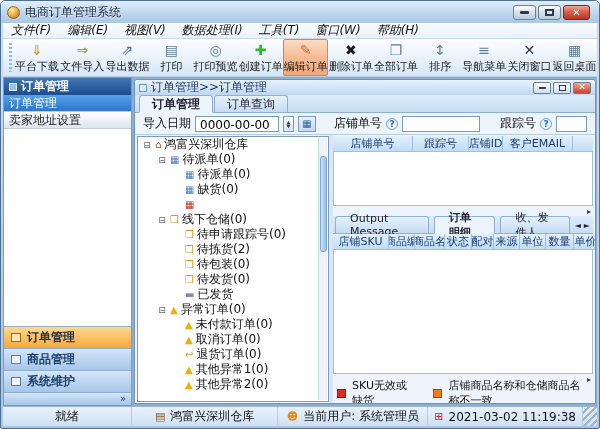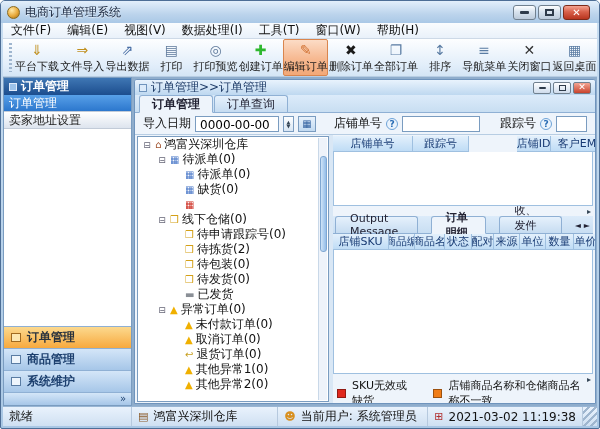--- a/index.html
+++ b/index.html
@@ -24,21 +24,21 @@
     display:flex; align-items:center; justify-content:center; }
   .wbtn.close { width:27px; background:linear-gradient(#f4a492,#d8604a 45%,#b8351f);
     border-color:#7c2a1a; }
   .glyph-min { width:9px; height:3px; background:#2e3b4a; border-radius:1px; }
   .glyph-max { width:9px; height:7px; border:2px solid #2e3b4a; }
   .glyph-close { color:#fff; font-size:10px; font-weight:bold; line-height:1; }
 
   
   .menubar { position:absolute; top:22px; left:2px; right:2px; height:16px;
     display:flex; align-items:center;
-    background:linear-gradient(#fafcfe,#e9f1fa); border-bottom:1px solid #cdd9e7; }
+    background:linear-gradient(#fafcfe,#e9f1fa); border-bottom:1px solid #cdd9e7;font-style:italic; }
   .mitem { padding:0 8px; color:#111; cursor:default; white-space:nowrap; }
 
   
   .toolbar { position:absolute; top:38px; left:2px; right:2px; height:38px;
     display:flex; align-items:stretch; padding-left:6px;
     background:linear-gradient(#fdfeff,#e2eefa 70%,#d4e5f5);
     border-bottom:1px solid #b7cde3; }
   .toolbar::before { content:""; width:3px; margin:4px 3px 4px 0;
     background:repeating-linear-gradient(#9fb6cf 0 2px,transparent 2px 4px); }
   .tbtn { min-width:43px; padding:2px 3px 1px; display:flex; flex-direction:column;
@@ -140,40 +140,40 @@
     background:linear-gradient(#e3f0fc,#bfdcf5); border-right:1px solid #9fc0e0;
     border-bottom:1px solid #9fc0e0; color:#173a73; font-size:11px;
     overflow:hidden; white-space:nowrap; flex:none; }
   .gbody { background:#fff; border:1px solid #9fc0e0; border-top:none;
     position:relative; }
   .orders-body { height:54px; flex:none; }
   .hstrip { height:10px; flex:none; background:#eef4fb; display:flex;
     justify-content:flex-end; align-items:center; padding-right:2px;
     font-size:8px; color:#345; }
 
-  .dtabs { height:18px; flex:none; display:flex; align-items:flex-end; gap:13px;
+  .dtabs { height:18px; flex:none; display:flex; align-items:flex-end; gap:5px;
     background:linear-gradient(#dcebfa,#c8def2); border-bottom:1px solid #8fb0d4;
     padding-left:2px; }
   .dtabs .tab { padding:0 14px; font-size:11px; }
   .tab-arrows { margin-left:auto; display:flex; gap:3px; align-items:center;
     padding:0 3px 3px 0; font-size:8px; color:#223; }
 
   .detail-body { flex:1; min-height:0; }
   .legend { height:18px; flex:none; display:flex; align-items:center; gap:6px;
     padding:0 4px; background:#eef4fb; font-size:11px; color:#111; }
   .lsw { width:9px; height:9px; flex:none; border:1px solid rgba(0,0,0,.35); }
   .legend .lg2 { margin-left:14px; }
 
   
   .statusbar { position:absolute; left:2px; right:2px; bottom:2px; height:20px;
     display:flex; align-items:center;
     background:linear-gradient(#e9f2fc,#cfe0f2); border-top:1px solid #98b5d4;
     color:#111; }
   .seg { display:flex; align-items:center; gap:5px; padding:0 6px; height:100%;
-    border-right:1px solid #b6c9de; white-space:nowrap; }
+    border-right:1px solid #b6c9de; white-space:nowrap;justify-content:center; }
   .seg.ready { width:129px; flex:none; }
   .seg.wh { flex:1; }
   .sicon { font-size:11px; line-height:1; }
   .grip { width:14px; height:100%; border-right:none; background:
     repeating-linear-gradient(135deg,transparent 0 3px,#9fb6cf 3px 5px); flex:none; }
 </style>
 </head>
 <body>
 
 <div class="window">
@@ -418,21 +418,21 @@
             <div class="vscroll">
               <div class="vthumb"></div>
             </div>
           </div>
           <div class="splitter"></div>
 
           <div class="rightpane">
             <div class="gridhead" id="ordershead">
                 <div class="gcell" style="width: 80px;">店铺单号</div>
                 <div class="gcell" style="width: 56px;">跟踪号</div>
-                <div class="gcell" style="width: 34px; margin-left: 48px;">店铺ID</div>
+                <div class="gcell" style="width: 34px;">店铺ID</div>
                 <div class="gcell" style="width: 70px;">客户EMAIL</div>
                 <div class="gcell" style="flex: 1 1 0%; border-right: none;"></div>
               </div>
             <div class="gbody orders-body"></div>
             <div class="hstrip">
               <span>▸</span>
             </div>
 
             <div class="dtabs" id="dtabs">
                 <div class="tab">Output Message</div>

